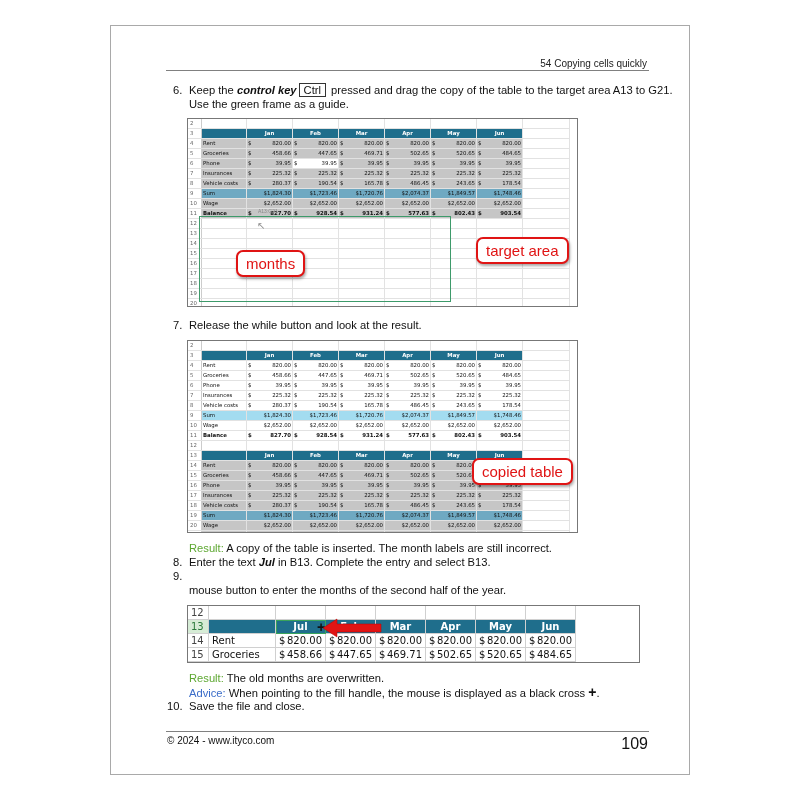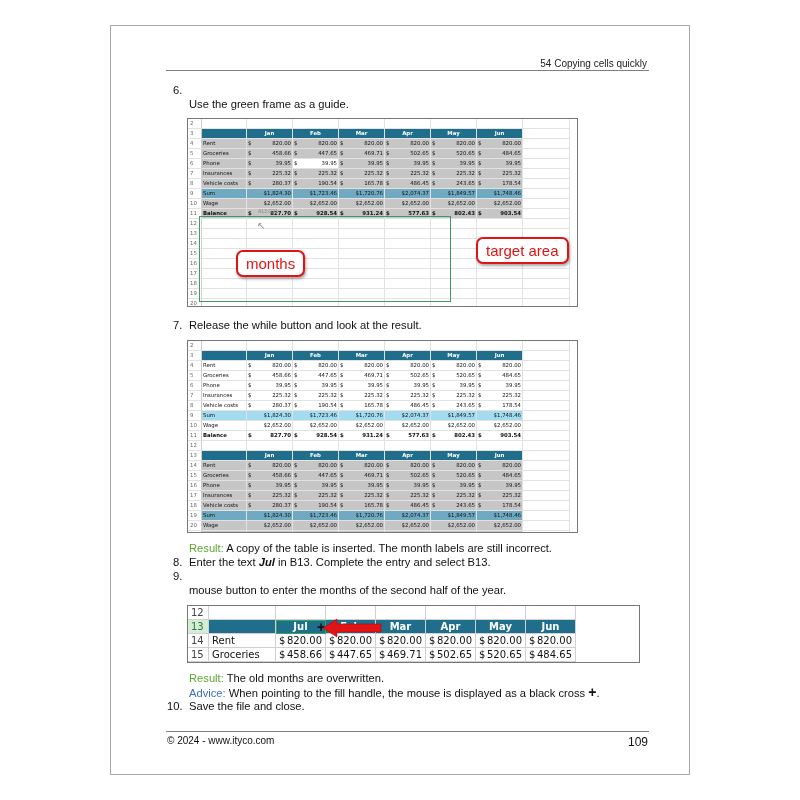--- a/index.html
+++ b/index.html
@@ -4,21 +4,21 @@
 <style>
   html, body { margin:0; padding:0; background:#ffffff; }
   body { width:800px; height:800px; position:relative; overflow:hidden;
          font-family:"Liberation Sans", sans-serif; color:#111; }
   .page { position:absolute; left:110px; top:25px; width:578px; height:748px;
           border:1px solid #a9a9a9; background:#fff; }
   .hdr-text { position:absolute; right:42px; top:32px; font-size:10px; color:#222; }
   .hdr-line { position:absolute; left:55px; right:40px; top:44px; height:1px; background:#808080; }
   .ftr-line { position:absolute; left:55px; right:40px; top:705px; height:1px; background:#808080; }
   .ftr-left { position:absolute; left:56px; top:709px; font-size:10px; }
-  .ftr-right { position:absolute; right:41px; top:709px; font-size:12px; }
+  .ftr-right { position:absolute; right:41px; top:709px; font-size:16px; }
   .txt { position:absolute; font-size:11.2px; line-height:14px; white-space:nowrap; }
   .num { position:absolute; font-size:11.2px; line-height:14px; }
   .key { display:inline-block; border:1px solid #333; padding:0 4px; line-height:12px; margin:0 2px; }
   .bi { font-weight:bold; font-style:italic; }
   .green { color:#5ea832; }
   .blue { color:#3a6cc8; }
 
   
   .sheet { position:absolute; border:1px solid #777; background:#fff; overflow:hidden; }
   .sheet table { border-collapse:collapse; font-family:"DejaVu Sans", sans-serif; }
@@ -55,20 +55,21 @@
   .zsheet td.jul { outline:1px solid #39a35b; outline-offset:-1px; }
 </style>
 <style>#t2 tr.copied td.c{background:#c6c6c6}#t2 tr.copied.sum td.c{background:#6fa9c2}#t2 tr.copied.hdr td.c{background:#1f6e8c}</style></head>
 <body>
 
 <div class="page">
   <div class="hdr-text">54 Copying cells quickly</div>
   <div class="hdr-line"></div>
 
   <div class="num" style="left:62px;top:57px">6.</div>
+  <div class="txt" style="left:78px;top:57px"><span>Keep the </span><span class="bi">control key</span><span class="key">Ctrl</span><span> pressed and drag the copy of the table to the target area A13 to G21.</span></div>
   <div class="txt" style="left:78px;top:71px">Use the green frame as a guide.</div>
 
   <div class="sheet gray" style="left:76px;top:92px;width:389px;height:187px">
     <table id="t1">
         <tbody>
           <tr class="">
             <td class="rn">2</td>
             <td class="lbl"></td>
             <td class="val"></td>
             <td class="val"></td>
@@ -1228,20 +1229,21 @@
               <span class="cell-flex">
                 <span>$</span>
                 <span>903.54</span>
               </span>
             </td>
             <td class="extra"></td>
           </tr>
         </tbody>
       </table>
   </div>
+  <div class="callout" style="left:361px;top:432px">copied table</div>
 
   <div class="txt" style="left:78px;top:515px"><span class="green">Result:</span><span> A copy of the table is inserted. The month labels are still incorrect.</span></div>
   <div class="num" style="left:62px;top:529px">8.</div>
   <div class="txt" style="left:78px;top:529px"><span>Enter the text </span><span class="bi">Jul</span><span> in B13. Complete the entry and select B13.</span></div>
   <div class="num" style="left:62px;top:543px">9.</div>
   <div class="txt" style="left:78px;top:557px">mouse button to enter the months of the second half of the year.</div>
 
   <div class="zsheet">
     <table id="t3">
         <tbody>

